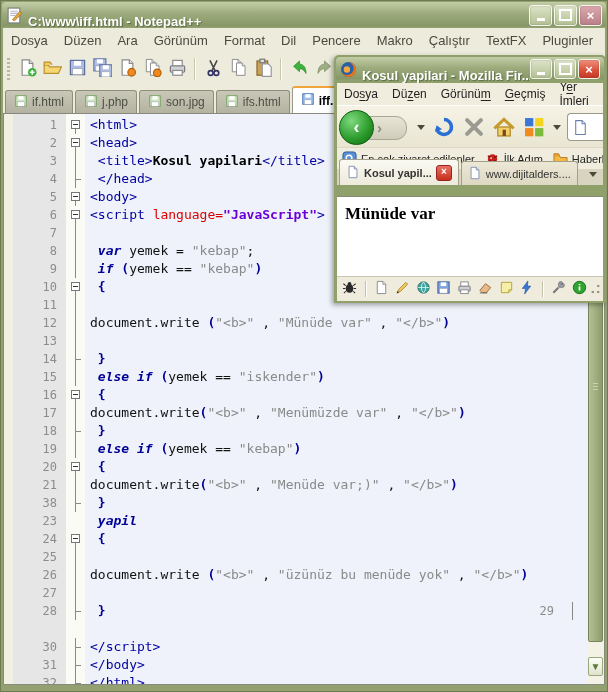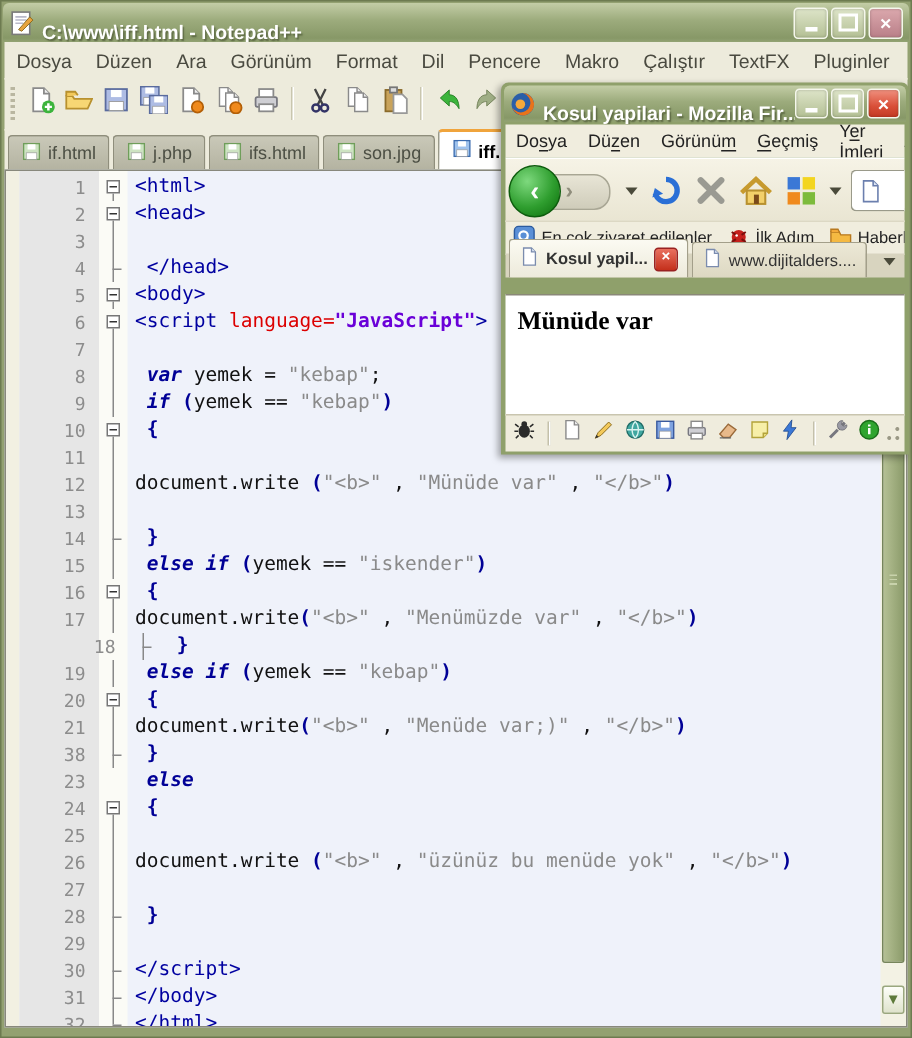--- a/index.html
+++ b/index.html
@@ -307,29 +307,29 @@
               <rect x="4" y="9" width="8" height="5" fill="#fff" stroke="#999" stroke-width=".5"></rect>
             </svg></span>
           <span>j.php</span>
         </span>
         <span class="ntab">
           <span><svg viewBox="0 0 16 16">
               <rect x="2" y="2" width="12" height="12" fill="#CDE3C2" stroke="#6F9E5A"></rect>
               <rect x="5" y="2.5" width="6" height="4" fill="#fff"></rect>
               <rect x="4" y="9" width="8" height="5" fill="#fff" stroke="#999" stroke-width=".5"></rect>
             </svg></span>
-          <span>ifs.html</span>
+          <span>son.jpg</span>
         </span>
         <span class="ntab">
           <span><svg viewBox="0 0 16 16">
               <rect x="2" y="2" width="12" height="12" fill="#CDE3C2" stroke="#6F9E5A"></rect>
               <rect x="5" y="2.5" width="6" height="4" fill="#fff"></rect>
               <rect x="4" y="9" width="8" height="5" fill="#fff" stroke="#999" stroke-width=".5"></rect>
             </svg></span>
-          <span>son.jpg</span>
+          <span>ifs.html</span>
         </span>
         <span class="ntab active">
           <span><svg viewBox="0 0 16 16">
               <rect x="2" y="2" width="12" height="12" fill="#9FC2EC" stroke="#3A6BAE"></rect>
               <rect x="5" y="2.5" width="6" height="4" fill="#fff"></rect>
               <rect x="4" y="9" width="8" height="5" fill="#fff" stroke="#999" stroke-width=".5"></rect>
             </svg></span>
           <span>iff.html</span>
         </span>
       </div>
@@ -357,20 +357,21 @@
               </span>
               <span class="vbelow"></span>
             </span>
             <span class="code"><span class="tag">&lt;head&gt;</span></span>
           </div>
           <div class="ln" style="top: 38px;">
             <span class="num">3</span>
             <span class="fold">
               <span class="vline"></span>
             </span>
+            <span class="code"><span class="pln"> </span><span class="tag">&lt;title&gt;</span><span class="bold">Kosul yapilari</span><span class="tag">&lt;/title&gt;</span></span>
           </div>
           <div class="ln" style="top: 56px;">
             <span class="num">4</span>
             <span class="fold">
               <span class="vline"></span>
               <span class="htick"></span>
             </span>
             <span class="code"><span class="pln"> </span><span class="tag">&lt;/head&gt;</span></span>
           </div>
           <div class="ln" style="top: 74px;">
@@ -470,21 +471,21 @@
             </span>
             <span class="code"><span class="pln"> </span><span class="punct">{</span></span>
           </div>
           <div class="ln" style="top: 290px;">
             <span class="num">17</span>
             <span class="fold">
               <span class="vline"></span>
             </span>
             <span class="code"><span class="pln">document.write</span><span class="punct">(</span><span class="str">"&lt;b&gt;"</span><span class="pln"> , </span><span class="str">"Menümüzde var"</span><span class="pln"> , </span><span class="str">"&lt;/b&gt;"</span><span class="punct">)</span></span>
           </div>
-          <div class="ln" style="top: 308px; padding-left: 20px;">
+          <div class="ln" style="top: 308px;">
             <span class="num">18</span>
             <span class="fold">
               <span class="vline"></span>
               <span class="htick"></span>
             </span>
             <span class="code"><span class="pln"> </span><span class="punct">}</span></span>
           </div>
           <div class="ln" style="top: 326px;">
             <span class="num">19</span>
             <span class="fold">
@@ -515,21 +516,21 @@
               <span class="vline"></span>
               <span class="htick"></span>
             </span>
             <span class="code"><span class="pln"> </span><span class="punct">}</span></span>
           </div>
           <div class="ln" style="top: 398px; align-items: flex-end;">
             <span class="num">23</span>
             <span class="fold">
               <span class="vline"></span>
             </span>
-            <span class="code"><span class="pln"> </span><span class="kw">else</span></span>
+            <span class="code"><span class="pln"> </span><span class="kw">yapil</span></span>
           </div>
           <div class="ln" style="top: 416px;">
             <span class="num">24</span>
             <span class="fold">
               <span class="fbox">
                 <i></i>
               </span>
               <span class="vbelow"></span>
             </span>
             <span class="code"><span class="pln"> </span><span class="punct">{</span></span>
@@ -556,21 +557,21 @@
             <span class="code"></span>
           </div>
           <div class="ln" style="top: 488px;">
             <span class="num">28</span>
             <span class="fold">
               <span class="vline"></span>
               <span class="htick"></span>
             </span>
             <span class="code"><span class="pln"> </span><span class="punct">}</span></span>
           </div>
-          <div class="ln" style="top: 506px;">
+          <div class="ln" style="top: 488px; justify-content: flex-end;">
             <span class="num">29</span>
             <span class="fold">
               <span class="vline"></span>
             </span>
             <span class="code"></span>
           </div>
           <div class="ln" style="top: 524px;">
             <span class="num">30</span>
             <span class="fold">
               <span class="vline"></span>

